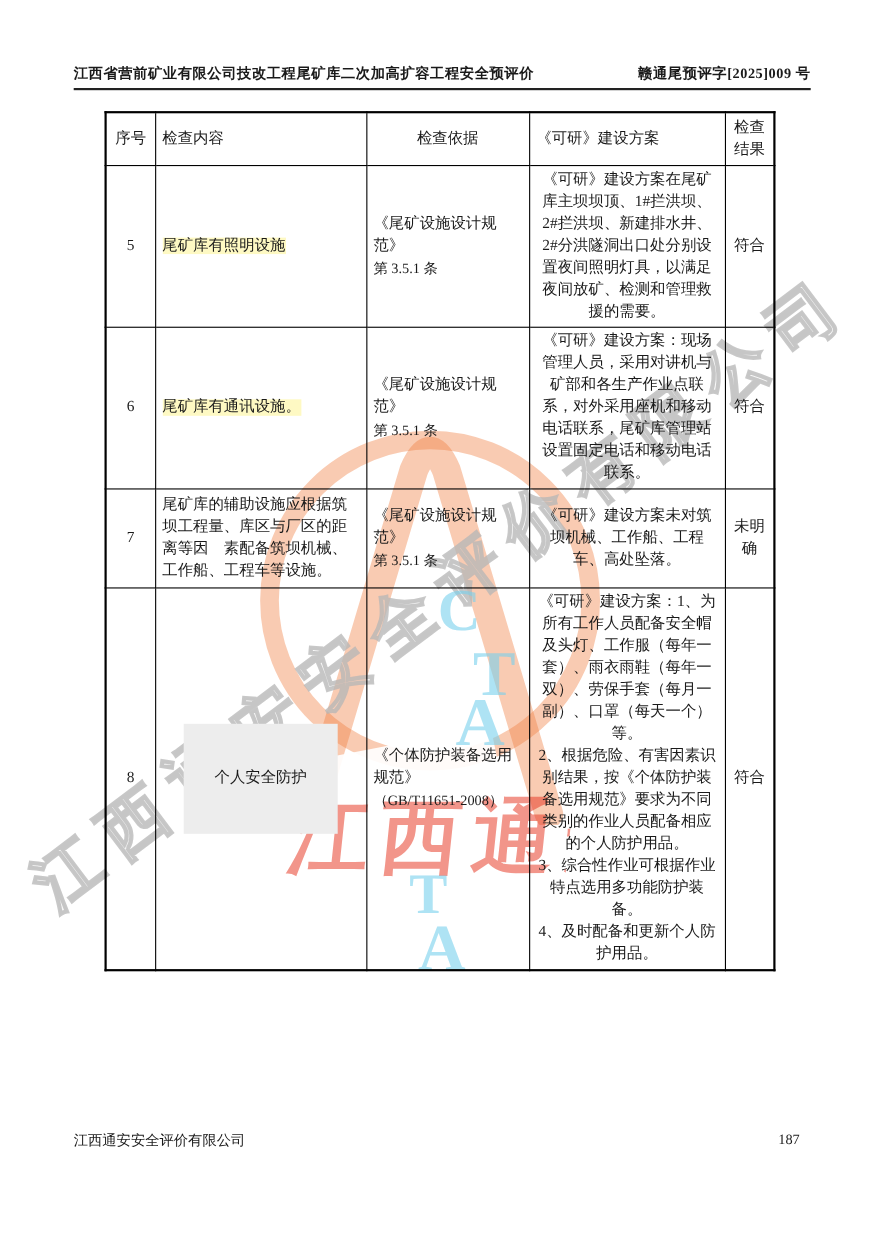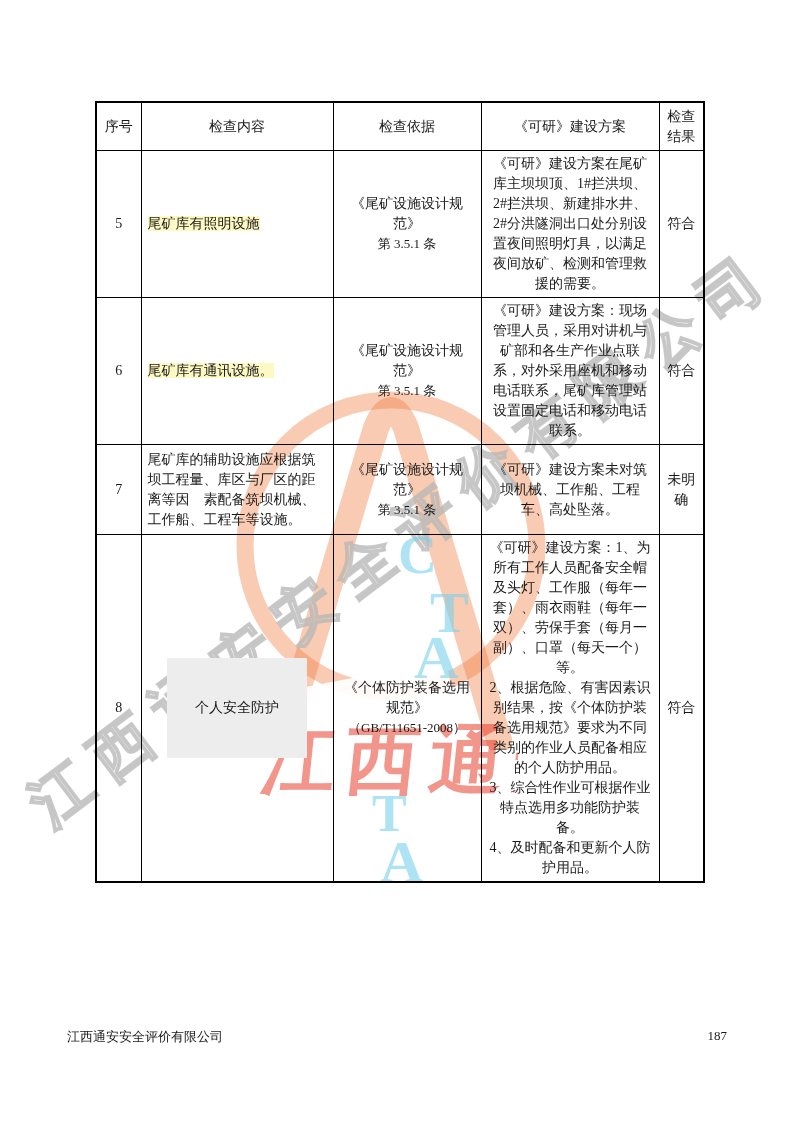--- a/index.html
+++ b/index.html
@@ -43,24 +43,24 @@
     font-size:14px;line-height:20px;
   }
   .check-table th,.check-table td{
     border:1px solid #000;padding:3px 6px;vertical-align:middle;
     overflow:hidden;background:transparent;
   }
   .check-table{border:2px solid #000;}
   .check-table thead th{font-weight:normal;height:41px;}
   .col-no{width:45px;}.col-content{width:192px;}.col-basis{width:148px;}
   .col-plan{width:178px;}.col-result{width:45px;}
-  .th-content,.th-plan{text-align:center;}
+  .th-content,.th-plan{text-align:left;}
   .th-no,.th-basis,.th-result{text-align:center;}
   .td-no,.td-result{text-align:center;}
-  .td-basis{text-align:center;}
+  .td-basis{text-align:left;}
   .td-plan{vertical-align:top;text-align:center;white-space:pre-line;padding:4px 6px;margin-top:45px;}
   .row-5{height:146px;}.row-6{height:128px;}.row-7{height:90px;}.row-8{height:305px;}
   .basis-clause{display:block;font-size:13px;}
   .shade{background:#fef9c3;}
   .cell-shade{background:#f1f1f1;}
   .content-center{text-align:center;}
   .hl-box{display:inline-block;background:#ededed;padding:40px 28px;}
   
   .body-text{position:absolute;left:65px;top:818px;width:672px;z-index:2;}
   .body-text p{
@@ -86,20 +86,24 @@
     </svg>
     <div class="wm-diag">江西通安安全评价有限公司</div>
     <div class="wm-red">江西通安</div>
     <span class="wm-letter wm-l1">C</span>
     <span class="wm-letter wm-l2">T</span>
     <span class="wm-letter wm-l3">A</span>
     <span class="wm-letter wm-l4">T</span>
     <span class="wm-letter wm-l5">A</span>
   </div>
 
+  <header class="doc-header">
+    <span>江西省营前矿业有限公司技改工程尾矿库二次加高扩容工程安全预评价</span>
+    <span>赣通尾预评字[2025]009 号</span>
+  </header>
 
   <table class="check-table">
     <colgroup>
       <col class="col-no">
         <col class="col-content">
         <col class="col-basis">
       <col class="col-plan">
         <col class="col-result">
     </colgroup>
     <thead>

